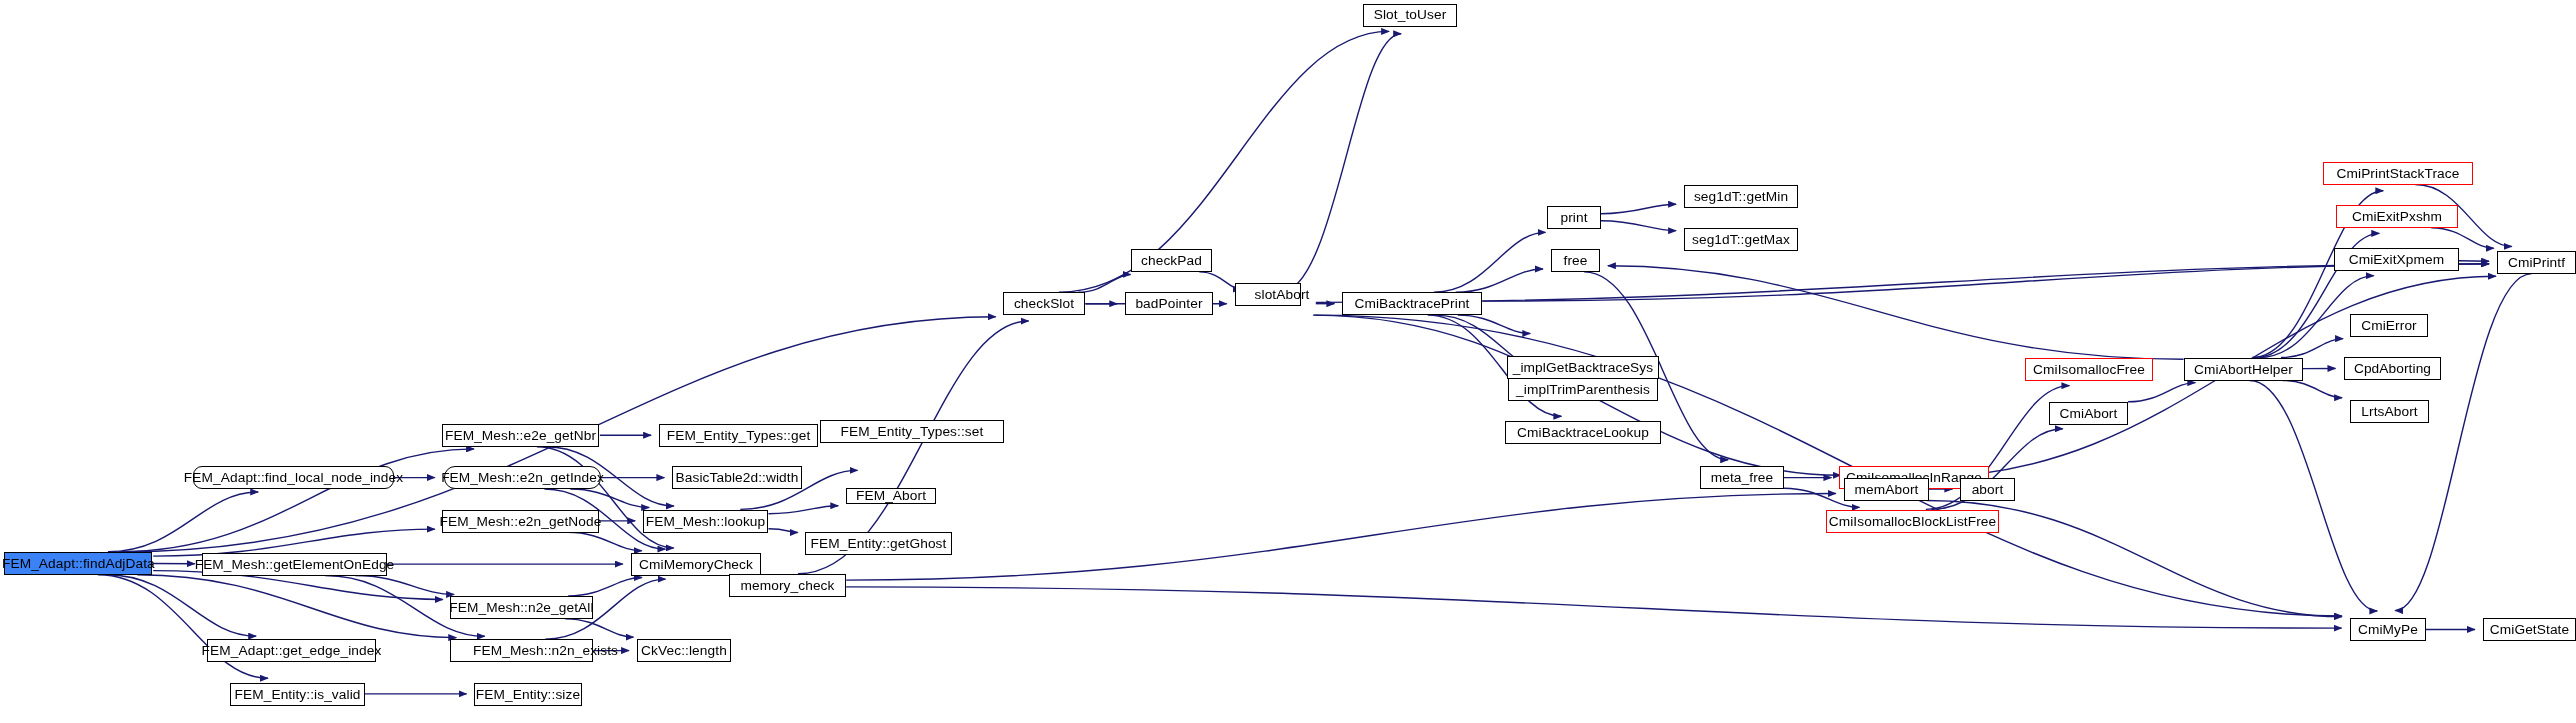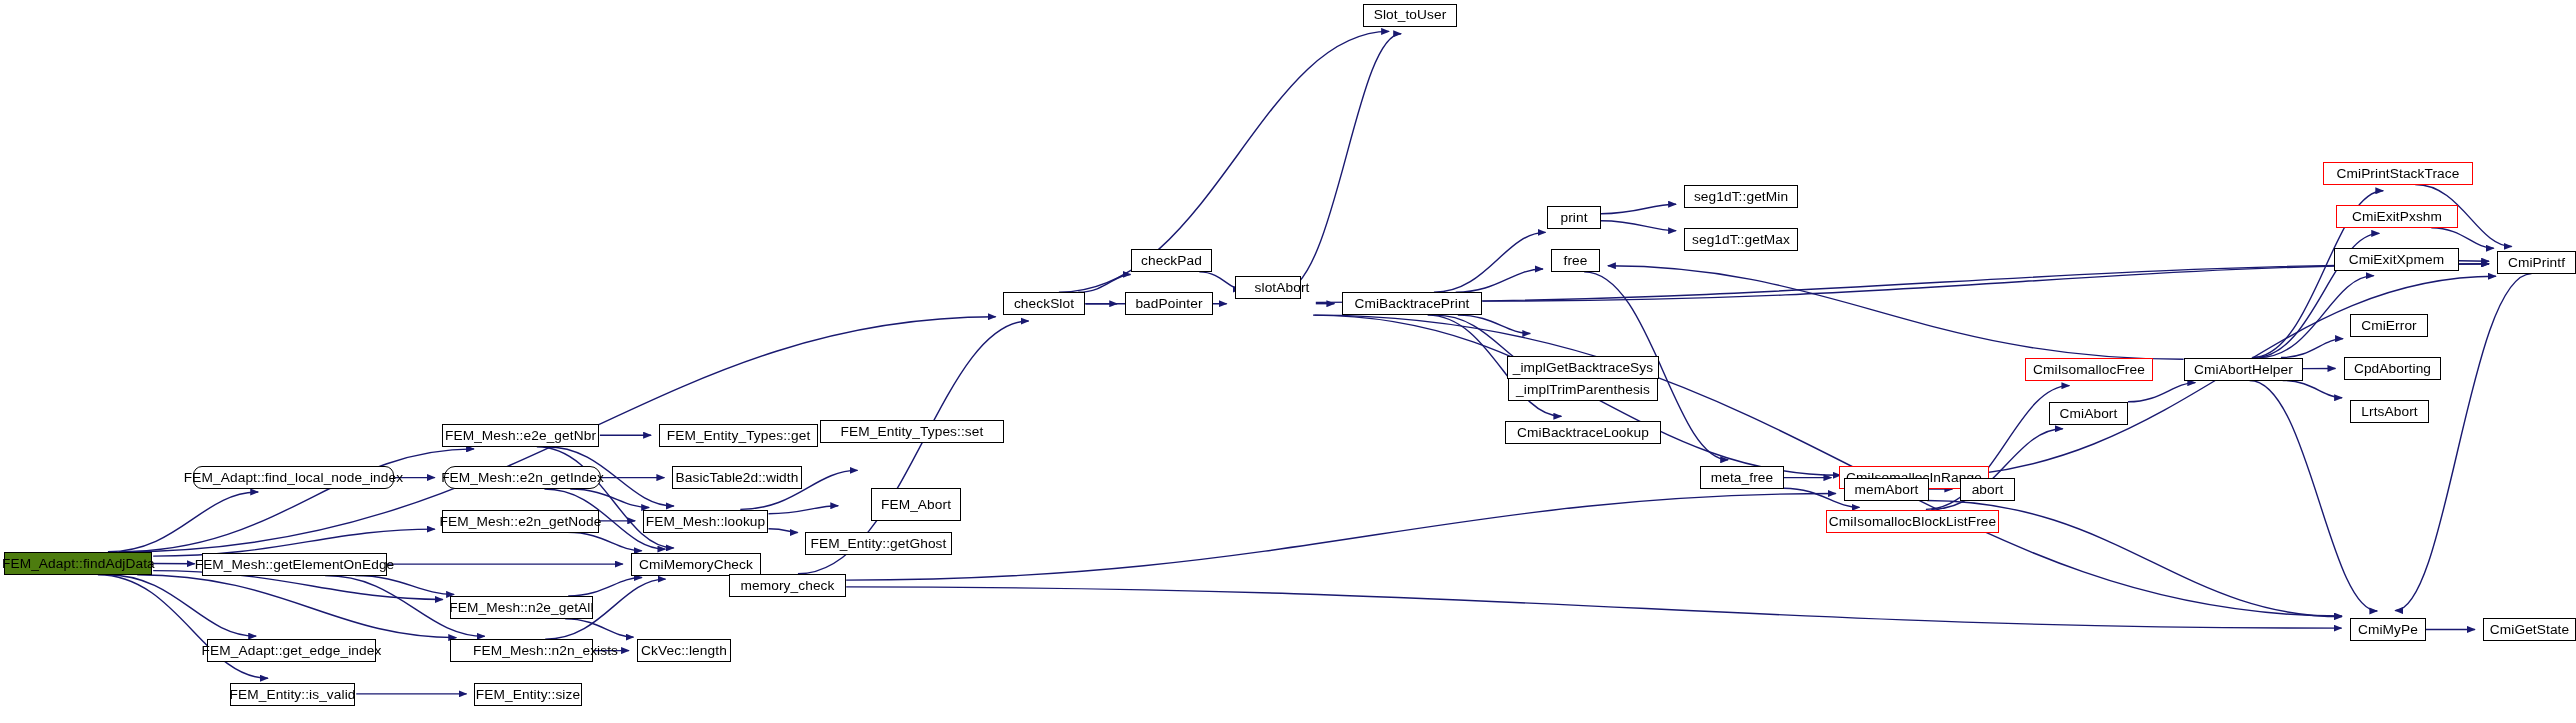--- a/index.html
+++ b/index.html
@@ -21,21 +21,21 @@
     display:flex;
     align-items:center;
     justify-content:center;
     font-size:13.7px;
     line-height:1;
     white-space:nowrap;
     letter-spacing:0.1px;
     z-index:5;
   }
   .node.red{border-color:#ff0000;}
-  .node.root{background:#4d7c0f;border-color:#000000;}
+  .node.root{background:#3b82f6;border-color:#000000;}
   .node span{pointer-events:none;}
 </style>
 </head>
 <body>
 
 <div id="canvas">
   <svg id="edge-layer" viewBox="0 0 2917 819" xmlns="http://www.w3.org/2000/svg">
     <defs>
       <marker id="ah" markerWidth="10" markerHeight="8" refX="9" refY="4" orient="auto" markerUnits="userSpaceOnUse">
         <path d="M0,0 L10,4 L0,8 z" fill="#191970"></path>
@@ -123,21 +123,21 @@
       </div>
       <div class="node" style="left: 193px; top: 466px; width: 201px; height: 23px; border-radius: 9px;">
         <span>FEM_Adapt::find_local_node_index</span>
       </div>
       <div class="node" style="left: 202px; top: 553px; width: 185px; height: 23px;">
         <span>FEM_Mesh::getElementOnEdge</span>
       </div>
       <div class="node" style="left: 207px; top: 639px; width: 169px; height: 23px;">
         <span>FEM_Adapt::get_edge_index</span>
       </div>
-      <div class="node" style="left: 230px; top: 683px; width: 125px; height: 23px;">
+      <div class="node" style="left: 230px; top: 683px; width: 135px; height: 23px;">
         <span>FEM_Entity::is_valid</span>
       </div>
       <div class="node" style="left: 442px; top: 424px; width: 157px; height: 23px;">
         <span>FEM_Mesh::e2e_getNbr</span>
       </div>
       <div class="node" style="left: 444px; top: 466px; width: 157px; height: 23px; border-radius: 11px;">
         <span>FEM_Mesh::e2n_getIndex</span>
       </div>
       <div class="node" style="left: 442px; top: 510px; width: 157px; height: 23px;">
         <span>FEM_Mesh::e2n_getNode</span>
@@ -162,39 +162,39 @@
       </div>
       <div class="node" style="left: 631px; top: 553px; width: 130px; height: 23px;">
         <span>CmiMemoryCheck</span>
       </div>
       <div class="node" style="left: 637px; top: 639px; width: 94px; height: 23px;">
         <span>CkVec::length</span>
       </div>
       <div class="node" style="left: 820px; top: 420px; width: 184px; height: 23px;">
         <span>FEM_Entity_Types::set</span>
       </div>
-      <div class="node" style="left: 846px; top: 488px; width: 90px; height: 33px; margin-left: 25px;">
+      <div class="node" style="left: 846px; top: 488px; width: 90px; height: 16px;">
         <span>FEM_Abort</span>
       </div>
       <div class="node" style="left: 805px; top: 532px; width: 147px; height: 23px;">
         <span>FEM_Entity::getGhost</span>
       </div>
       <div class="node" style="left: 729px; top: 574px; width: 117px; height: 23px;">
         <span>memory_check</span>
       </div>
       <div class="node" style="left: 1003px; top: 292px; width: 82px; height: 23px;">
         <span>checkSlot</span>
       </div>
       <div class="node" style="left: 1131px; top: 249px; width: 81px; height: 23px;">
         <span>checkPad</span>
       </div>
       <div class="node" style="left: 1125px; top: 292px; width: 88px; height: 23px;">
         <span>badPointer</span>
       </div>
-      <div class="node" style="left: 1235px; top: 276px; width: 66px; height: 23px; padding-left: 28px;">
+      <div class="node" style="left: 1235px; top: 283px; width: 66px; height: 23px; padding-left: 28px;">
         <span>slotAbort</span>
       </div>
       <div class="node" style="left: 1342px; top: 292px; width: 140px; height: 23px;">
         <span>CmiBacktracePrint</span>
       </div>
       <div class="node" style="left: 1363px; top: 3.5px; width: 94px; height: 23px;">
         <span>Slot_toUser</span>
       </div>
       <div class="node" style="left: 1507px; top: 356px; width: 152px; height: 23px;">
         <span>_implGetBacktraceSys</span>

